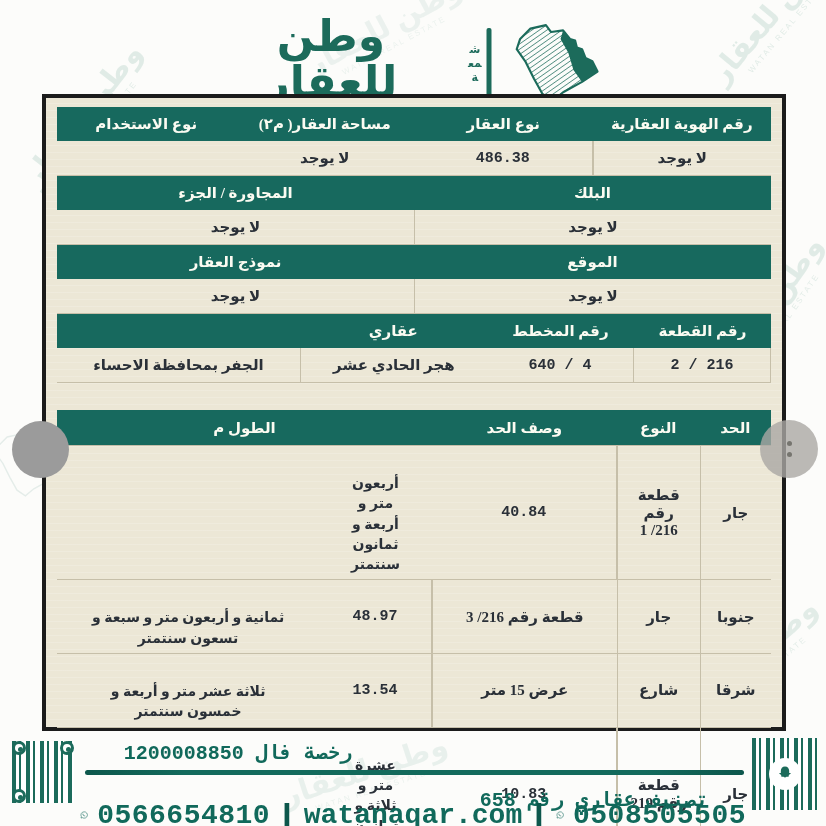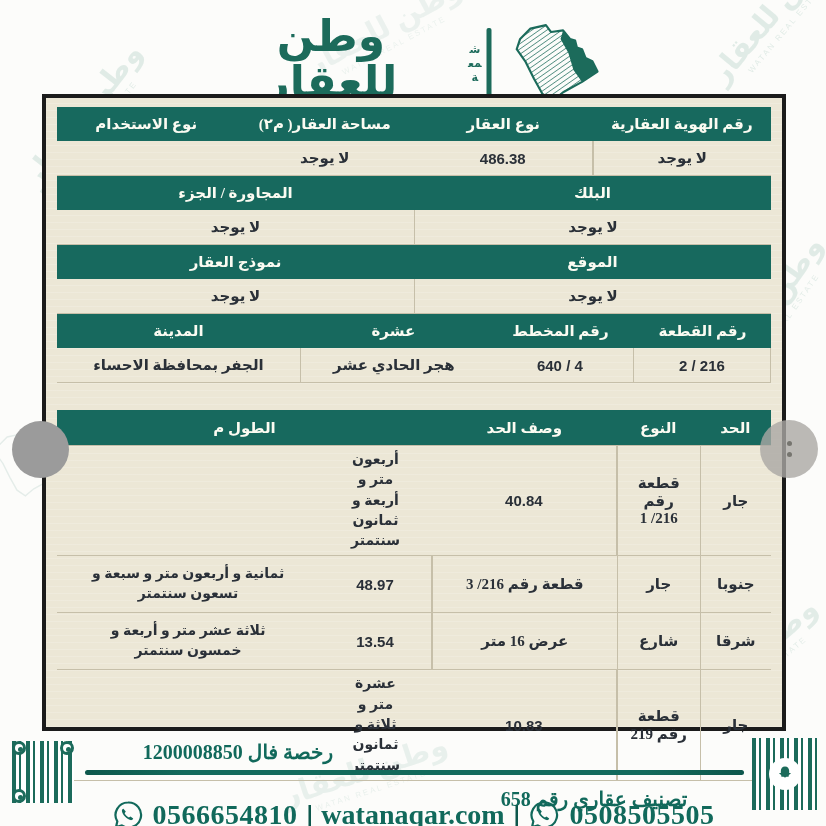--- a/index.html
+++ b/index.html
@@ -41,39 +41,39 @@
         height:34px;align-items:center;text-align:center;}
   .vrow{display:grid;min-height:35px;align-items:center;text-align:center;font-size:15px;font-weight:bold;
         color:var(--text);border-bottom:1px solid var(--line);}
   .vcell{padding:2px 12px;}
   .vrow .vcell:not(:last-child), .brow .vcell:not(:last-child){border-inline-end:1px solid var(--line);align-self:stretch;
         display:flex;align-items:center;justify-content:center;}
   .vrow .vcell:last-child, .brow .vcell:last-child{align-self:stretch;display:flex;align-items:center;justify-content:center;}
   .g4{grid-template-columns:repeat(4,1fr);}
   .g2{grid-template-columns:1fr 1fr;}
   .gd{grid-template-columns:19.2% 20.6% 26.2% 34%;}
-  .num{direction:ltr;unicode-bidi:isolate;font-family:Liberation Sans, sans-serif;text-align:center;}
+  .num{direction:ltr;unicode-bidi:isolate;font-family:Liberation Mono, monospace;text-align:center;}
 
   .btable{margin-top:27px;border-bottom:1px solid var(--line);}
   .gbh{grid-template-columns:10% 11.6% 25.9% 52.5%;height:35px;}
   .brow{display:grid;grid-template-columns:10% 11.6% 25.9% 15.8% 36.7%;min-height:57px;align-items:center;
         text-align:center;font-size:15px;font-weight:bold;color:var(--text);border-top:1px solid var(--line);}
   .brow:first-of-type{border-top:none;}
-  .ltext{font-size:14px;line-height:1.45;padding:4px 28px;}
+  .ltext{font-size:14px;line-height:1.45;padding:4px 28px;margin-top:24px;}
 
   
   .circle-left{position:absolute;left:12px;top:421px;width:57px;height:57px;border-radius:50%;
                background:#9b9b9b;z-index:3;}
   .circle-right{position:absolute;right:8px;top:420px;width:58px;height:58px;border-radius:50%;
                 background:rgba(170,168,164,.8);z-index:3;display:flex;flex-direction:column;
                 align-items:center;justify-content:center;gap:6px;}
   .circle-right i{width:5px;height:5px;border-radius:50%;background:#76756f;}
 
   
-  .footer{position:absolute;left:0;top:731px;width:826px;height:74px;z-index:1;font-family:Liberation Serif, serif;}
+  .footer{position:absolute;left:0;top:731px;width:826px;height:74px;z-index:1;font-family:Liberation Mono, monospace;}
   .qr{position:absolute;width:62px;height:62px;background-color:#fff;
       background-image:
         repeating-linear-gradient(90deg,#1C6B5B 0 4px,transparent 4px 7px,#1C6B5B 7px 9px,transparent 9px 14px),
         repeating-linear-gradient(0deg,#fff 0 3px,transparent 3px 6px,#fff 6px 10px,transparent 10px 13px);}
   .qr-left{left:12px;top:10px;}
   .qr-right{right:8px;top:7px;width:66px;height:72px;}
   .eye{position:absolute;width:14px;height:14px;border:3px solid #1C6B5B;border-radius:50%;background:#fff;}
   .eye::after{content:"";position:absolute;left:3px;top:3px;width:5px;height:5px;border-radius:50%;background:#1C6B5B;}
   .eye.tl{left:0;top:0;} .eye.tr{right:0;top:0;} .eye.bl{left:0;bottom:0;}
   .ghost-wrap{position:absolute;inset:0;display:grid;place-items:center;}
@@ -175,22 +175,21 @@
     <div class="vrow g2">
       <div class="vcell">لا يوجد</div>
       <div class="vcell">لا يوجد</div>
     </div>
   </section>
 
   <section>
     <div class="hrow gd">
       <div class="vcell">رقم القطعة</div>
       <div class="vcell">رقم المخطط</div>
-      <div class="vcell">عشرة</div>
-      <div class="vcell">المدينة</div>
+      <div class="vcell">عقاري</div>
     </div>
     <div class="vrow gd">
       <div class="vcell num">2 / 216</div>
       <div class="vcell num">640 / 4</div>
       <div class="vcell">هجر الحادي عشر</div>
       <div class="vcell">الجفر بمحافظة الاحساء</div>
     </div>
   </section>
 
   <section class="btable">
@@ -212,21 +211,21 @@
       <div class="vcell">جنوبا</div>
       <div class="vcell">جار</div>
       <div class="vcell">قطعة رقم 216/ 3</div>
       <div class="vcell num">48.97</div>
       <div class="vcell ltext">ثمانية و أربعون متر و سبعة و تسعون سنتمتر</div>
     </div>
 
     <div class="brow">
       <div class="vcell">شرقا</div>
       <div class="vcell">شارع</div>
-      <div class="vcell">عرض 16 متر</div>
+      <div class="vcell">عرض 15 متر</div>
       <div class="vcell num">13.54</div>
       <div class="vcell ltext">ثلاثة عشر متر و أربعة و خمسون سنتمتر</div>
     </div>
 
     <div class="brow">
       <div class="vcell">جار</div>
       <div class="vcell">قطعة رقم 219</div>
       <div class="vcell num">10.83</div>
       <div class="vcell ltext">عشرة متر و ثلاثة و ثمانون سنتمتر</div>
     </div>

